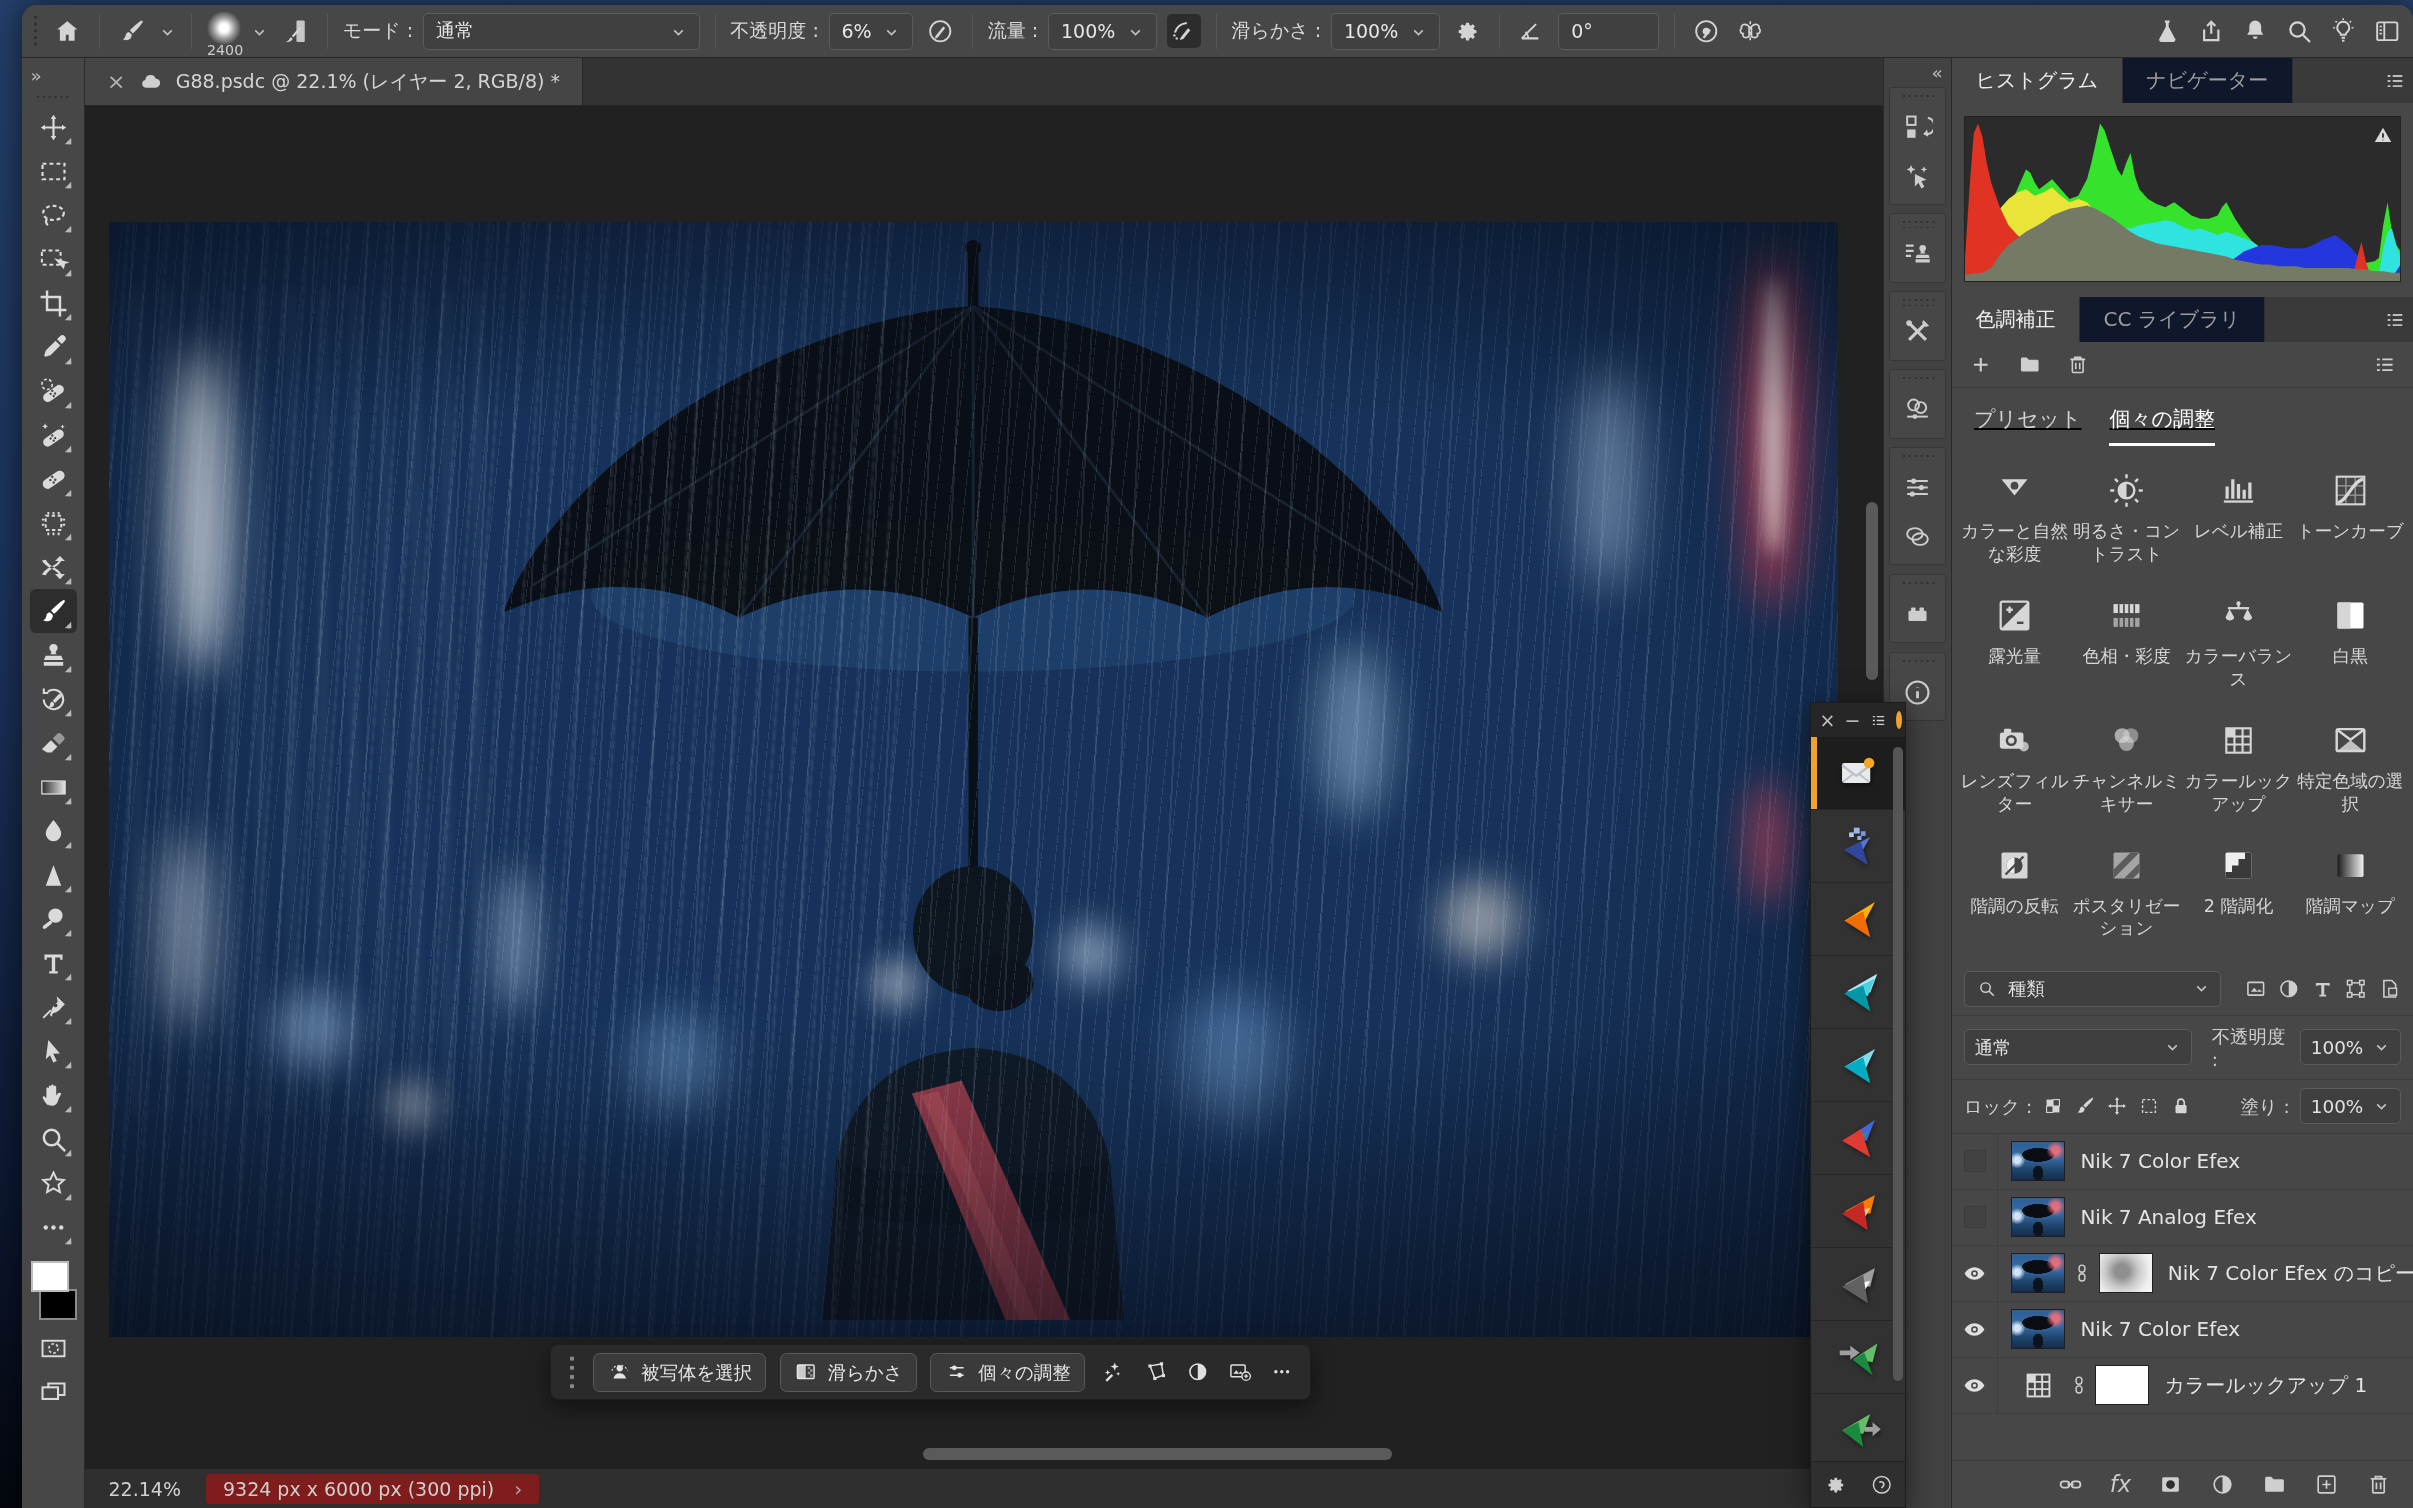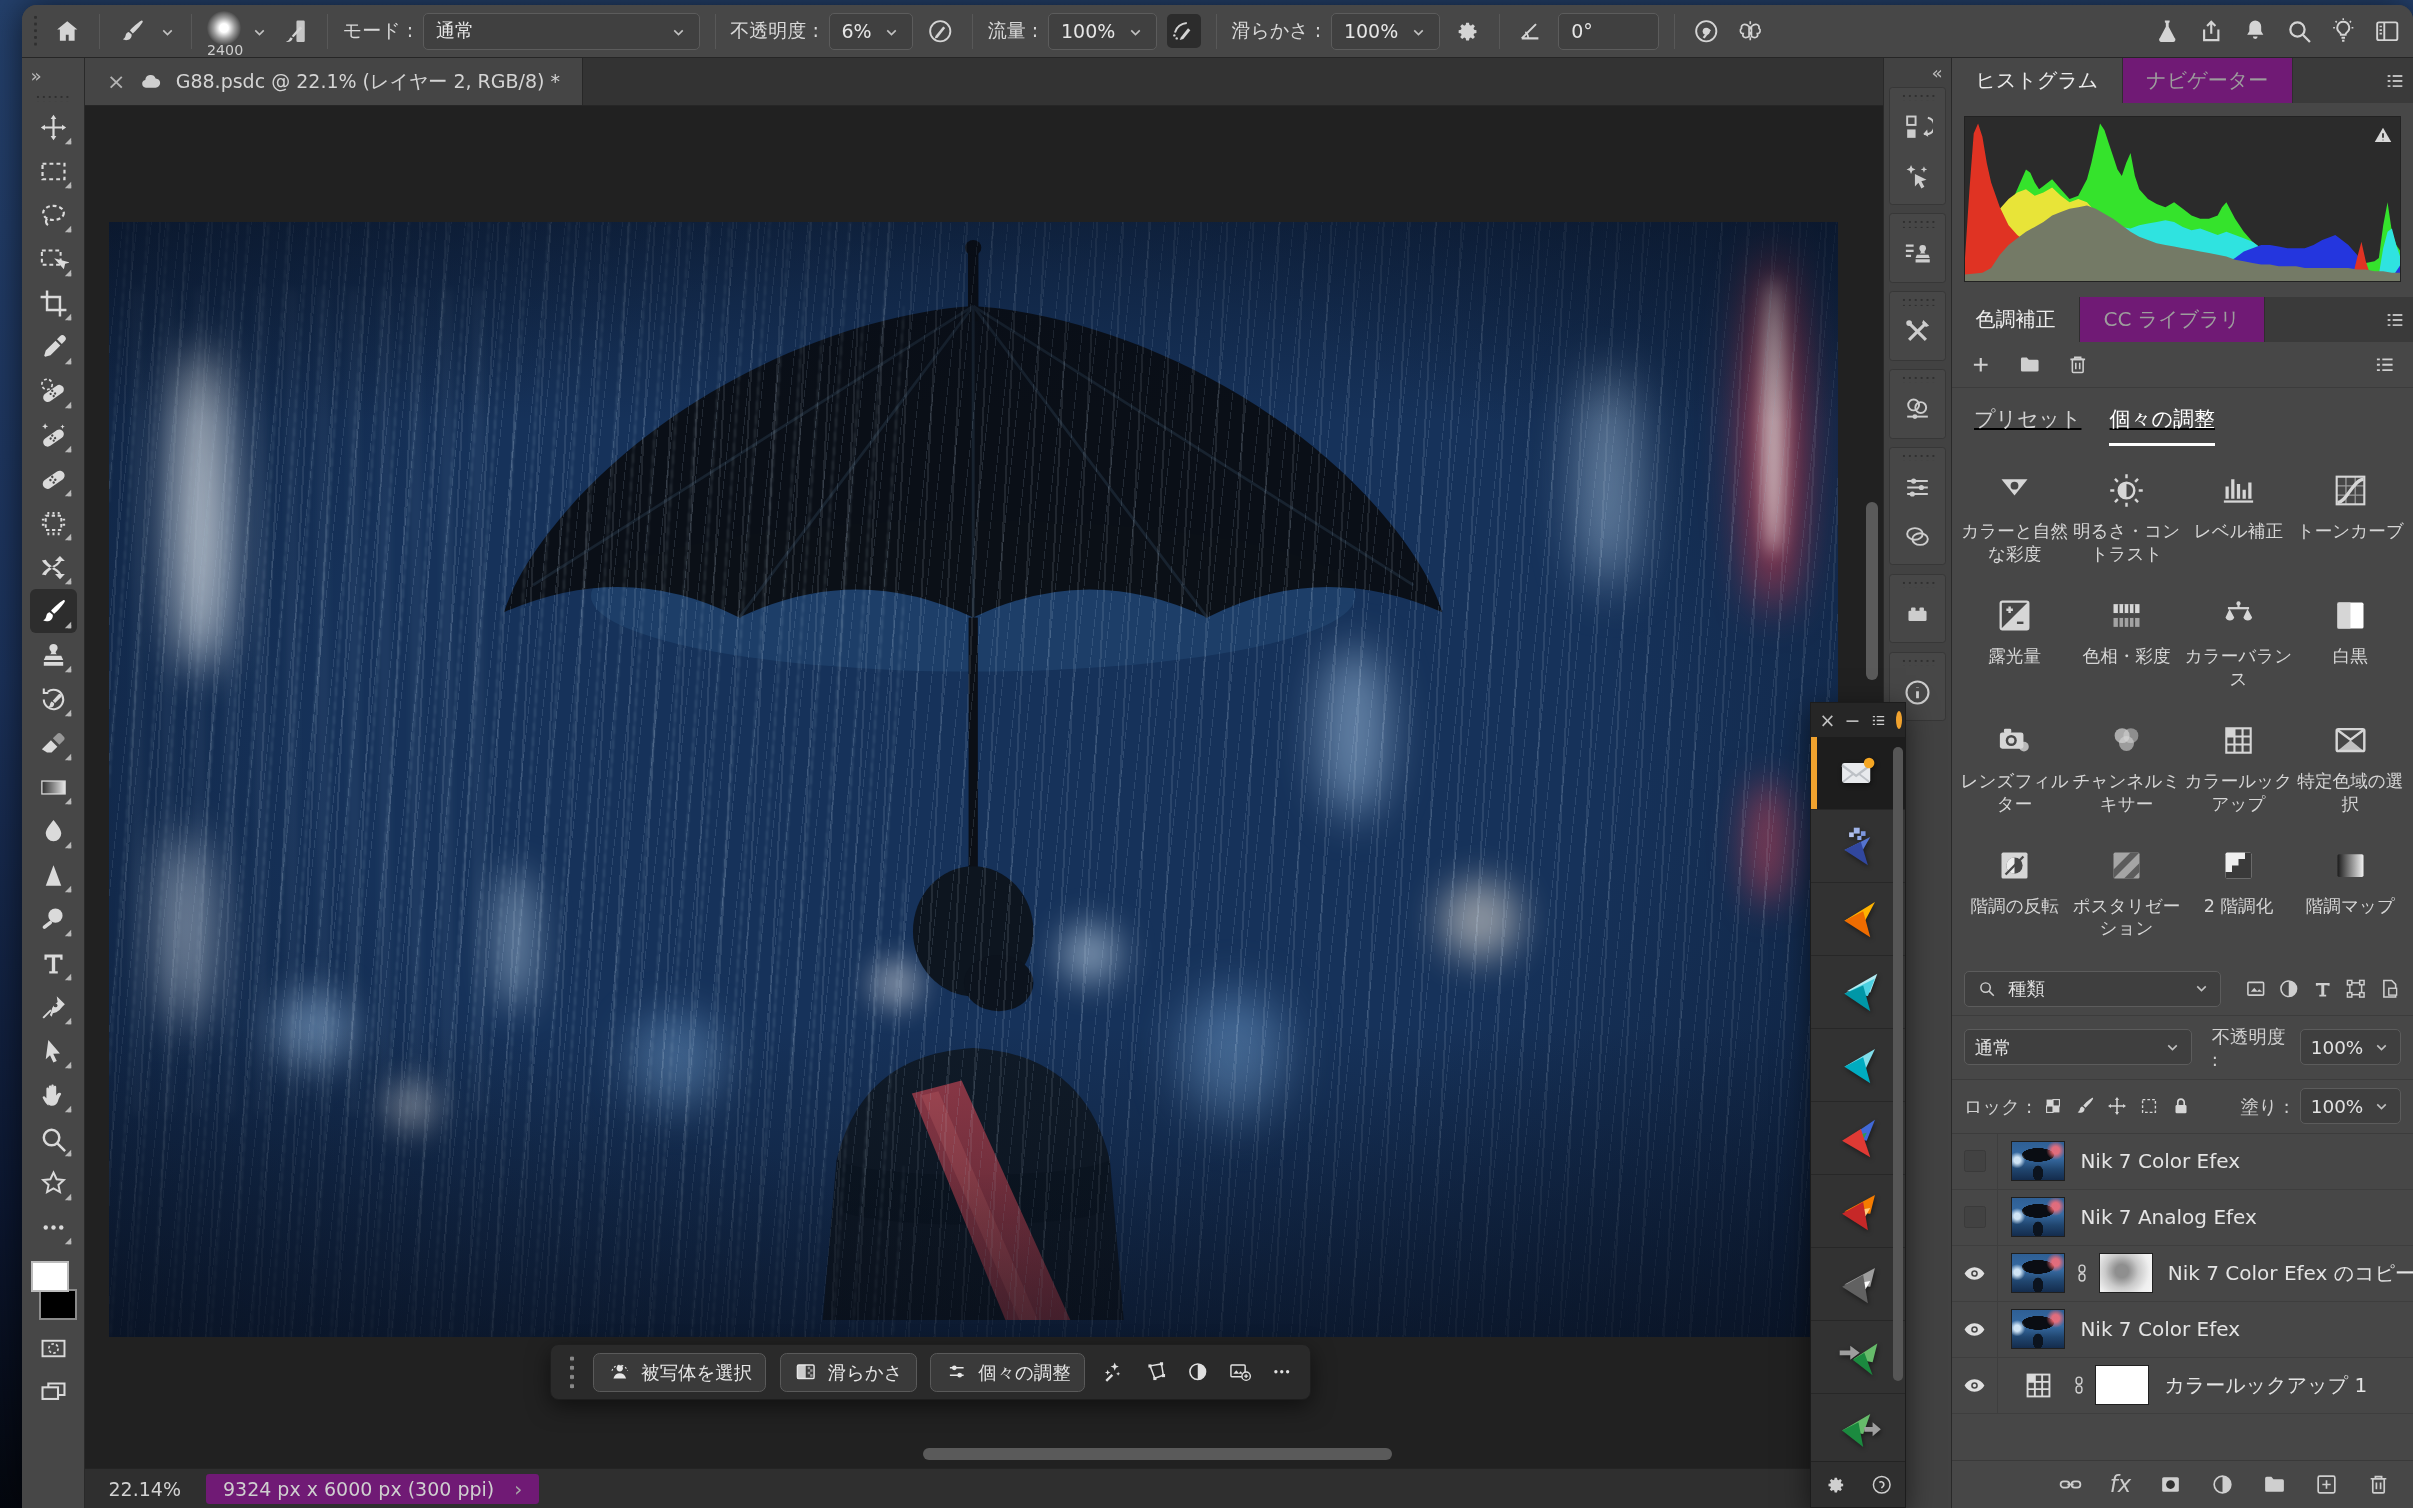--- a/index.html
+++ b/index.html
@@ -41,21 +41,21 @@
   .swatches{position:relative;width:50px;height:64px;margin:3.4px 0 5px;}
   .fgsw{position:absolute;left:2.5px;top:3.4px;width:34px;height:27px;background:#fff;border:2.5px solid #bcbcbc;}
   .bgsw{position:absolute;right:0.8px;bottom:1.7px;width:34px;height:27px;background:#000;border:2.5px solid #8b8b8b;}
   
   .center{flex:1;display:flex;flex-direction:column;min-width:0;background:#212121;}
   .tabbar{height:47px;background:#333;display:flex;border-bottom:0.8px solid #262626;flex:0 0 auto;}
   .doctab{background:#454545;display:flex;align-items:center;gap:13.4px;padding:0 22px;color:#d4d4d4;font-size:19px;border-right:0.8px solid #272727;}
   .doctab .x{color:#b3b3b3;font-size:22px;}
   .canvaswrap{flex:1;position:relative;min-height:0;}
   .statusbar{height:39px;background:#2f2f2f;border-top:0.8px solid #242424;display:flex;align-items:center;gap:25px;padding-left:23.5px;color:#d2d2d2;font-size:19px;flex:0 0 auto;}
-  .docinfo{background:#701a75;border-radius:3.4px;height:30px;display:flex;align-items:center;gap:20px;padding:0 17px;color:#cfcfcf;}
+  .docinfo{background:#7f1d1d;border-radius:3.4px;height:30px;display:flex;align-items:center;gap:20px;padding:0 17px;color:#cfcfcf;}
   .docinfo .c{color:#a8a8a8;font-size:20px;}
   
   .photo{position:absolute;left:24px;top:116px;width:1729px;height:1115px;overflow:hidden;background:#16325a;}
   .ph{position:absolute;}
   .ph-base{inset:0;background:
     radial-gradient(ellipse 60% 45% at 34% 52%,rgba(120,185,235,.38),transparent 70%),
     radial-gradient(ellipse 50% 40% at 62% 40%,rgba(90,150,210,.30),transparent 72%),
     linear-gradient(180deg,#1c3a61 0%,#2a5documento#0 0,#2a5a8e 34%,#2e639b 48%,#27547f 64%,#1b3d63 80%,#122947 100%);}
   .bk{position:absolute;border-radius:50%;}
   .vig{inset:0;background:
@@ -78,21 +78,21 @@
   
   .dockcol{width:67px;background:#424242;border-left:0.8px solid #292929;border-right:0.8px solid #292929;display:flex;flex-direction:column;align-items:center;flex:0 0 auto;}
   .dockhead{height:28.5px;width:100%;display:flex;align-items:center;justify-content:flex-end;padding-right:10px;box-sizing:border-box;color:#b9b9b9;font-size:18.4px;letter-spacing:-1.7px;}
   .dgroup{width:55px;background:#474747;border:0.8px solid #373737;border-radius:3.4px;margin-bottom:8.4px;display:flex;flex-direction:column;align-items:center;padding-bottom:3.4px;}
   .dgroup .grip-h{width:34px;margin:5px 0 1.7px;}
   .dicon{width:47px;height:49px;display:flex;align-items:center;justify-content:center;color:#cdcdcd;}
   .dicon svg{width:31px;height:31px;}
   
   .rightcol{width:461px;background:#474747;display:flex;flex-direction:column;flex:0 0 auto;}
   .ptabs{height:45px;background:#3a3a3a;display:flex;position:relative;flex:0 0 auto;}
-  .ptab{display:flex;align-items:center;padding:0 23.5px;font-size:20px;color:#9d9d9d;background:#701a75;border-right:0.8px solid #2e2e2e;}
+  .ptab{display:flex;align-items:center;padding:0 23.5px;font-size:20px;color:#9d9d9d;background:#0f172a;border-right:0.8px solid #2e2e2e;}
   .ptab.active{background:#474747;color:#ececec;}
   .pmenu{position:absolute;right:6.7px;top:11.7px;color:#bdbdbd;}
   .pmenu svg{width:22px;height:22px;}
   .histo-wrap{padding:13.4px 11.7px 15px;}
   .histo{height:164px;background:#2b2b2b;border:0.8px solid #222;position:relative;}
   .histo svg.hg{position:absolute;inset:0;width:100%;height:100%;}
   .warn{position:absolute;right:6.7px;top:6.7px;color:#d9d9d9;}
   .warn svg{width:22px;height:22px;}
   .adj-icons{height:45px;display:flex;align-items:center;gap:25px;padding:0 17px;border-bottom:0.8px solid #3c3c3c;color:#c6c6c6;}
   .adj-icons svg{width:25px;height:25px;}

